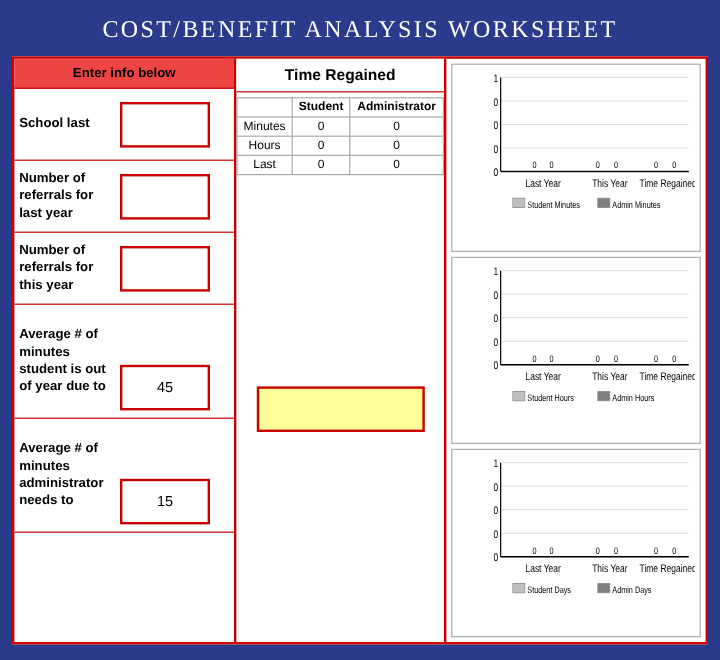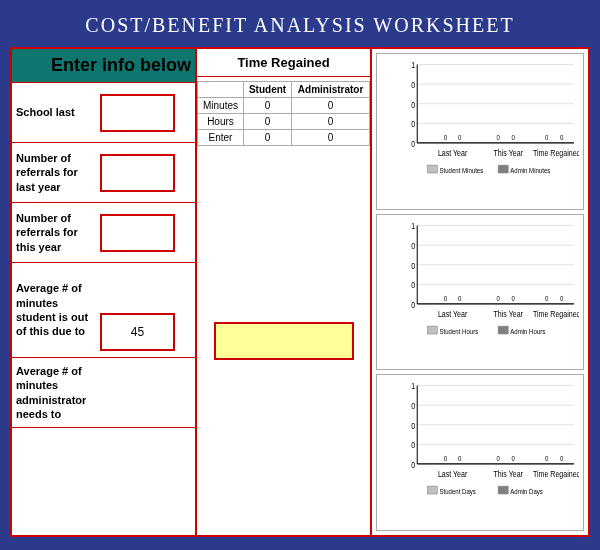--- a/index.html
+++ b/index.html
@@ -28,27 +28,27 @@
       height: 490px;
     }
     
     #left-panel {
       width: 185px;
       border-right: 2px solid #cc0000;
       display: flex;
       flex-direction: column;
     }
     #left-header {
-      text-align: right;
-      font-size: 18px;
+      text-align: center;
+      font-size: 11px;
       font-weight: bold;
       color: #000;
       padding: 6px 4px;
       border-bottom: 1px solid #cc0000;
-      background: #0f766e;
+      background: #ef4444;
     }
     .input-row {
       display: flex;
       flex-direction: row;
       align-items: center;
       border-bottom: 1px solid #cc0000;
       padding: 6px 4px;
       min-height: 60px;
     }
     .input-label {
@@ -172,26 +172,27 @@
       <div class="input-label">Number of referrals for last year</div>
       <input class="input-field" type="text" style="">
     </div>
 
     <div class="input-row">
       <div class="input-label">Number of referrals for this year</div>
       <input class="input-field" type="text" style="">
     </div>
 
     <div class="input-row">
-      <div class="input-label">Average # of minutes student is out of this due to</div>
+      <div class="input-label">Average # of minutes student is out of year due to</div>
       <div class="input-value">45</div>
     </div>
 
     <div class="input-row">
       <div class="input-label">Average # of minutes administrator needs to</div>
+      <div class="input-value">15</div>
     </div>
   </div>
 
   <div id="middle-panel">
     <div id="middle-header">Time Regained</div>
 
     <table id="time-table">
       <thead>
         <tr>
           <th></th>
@@ -204,21 +205,21 @@
           <td>Minutes</td>
           <td>0</td>
           <td>0</td>
         </tr>
         <tr>
           <td>Hours</td>
           <td>0</td>
           <td>0</td>
         </tr>
         <tr>
-          <td>Enter</td>
+          <td>Last</td>
           <td>0</td>
           <td>0</td>
         </tr>
       </tbody>
     </table>
 
     <div class="middle-spacer">
       <div class="yellow-box"></div>
     </div>
   </div>

